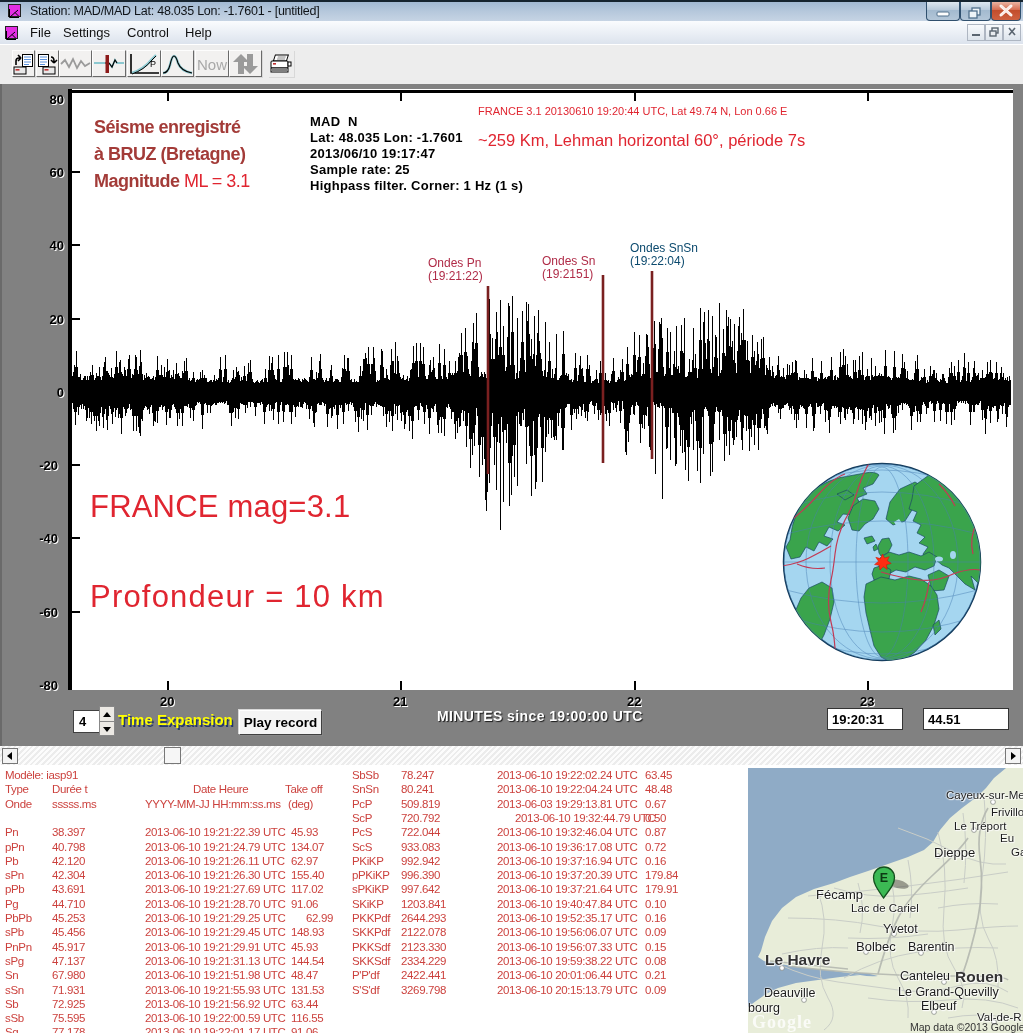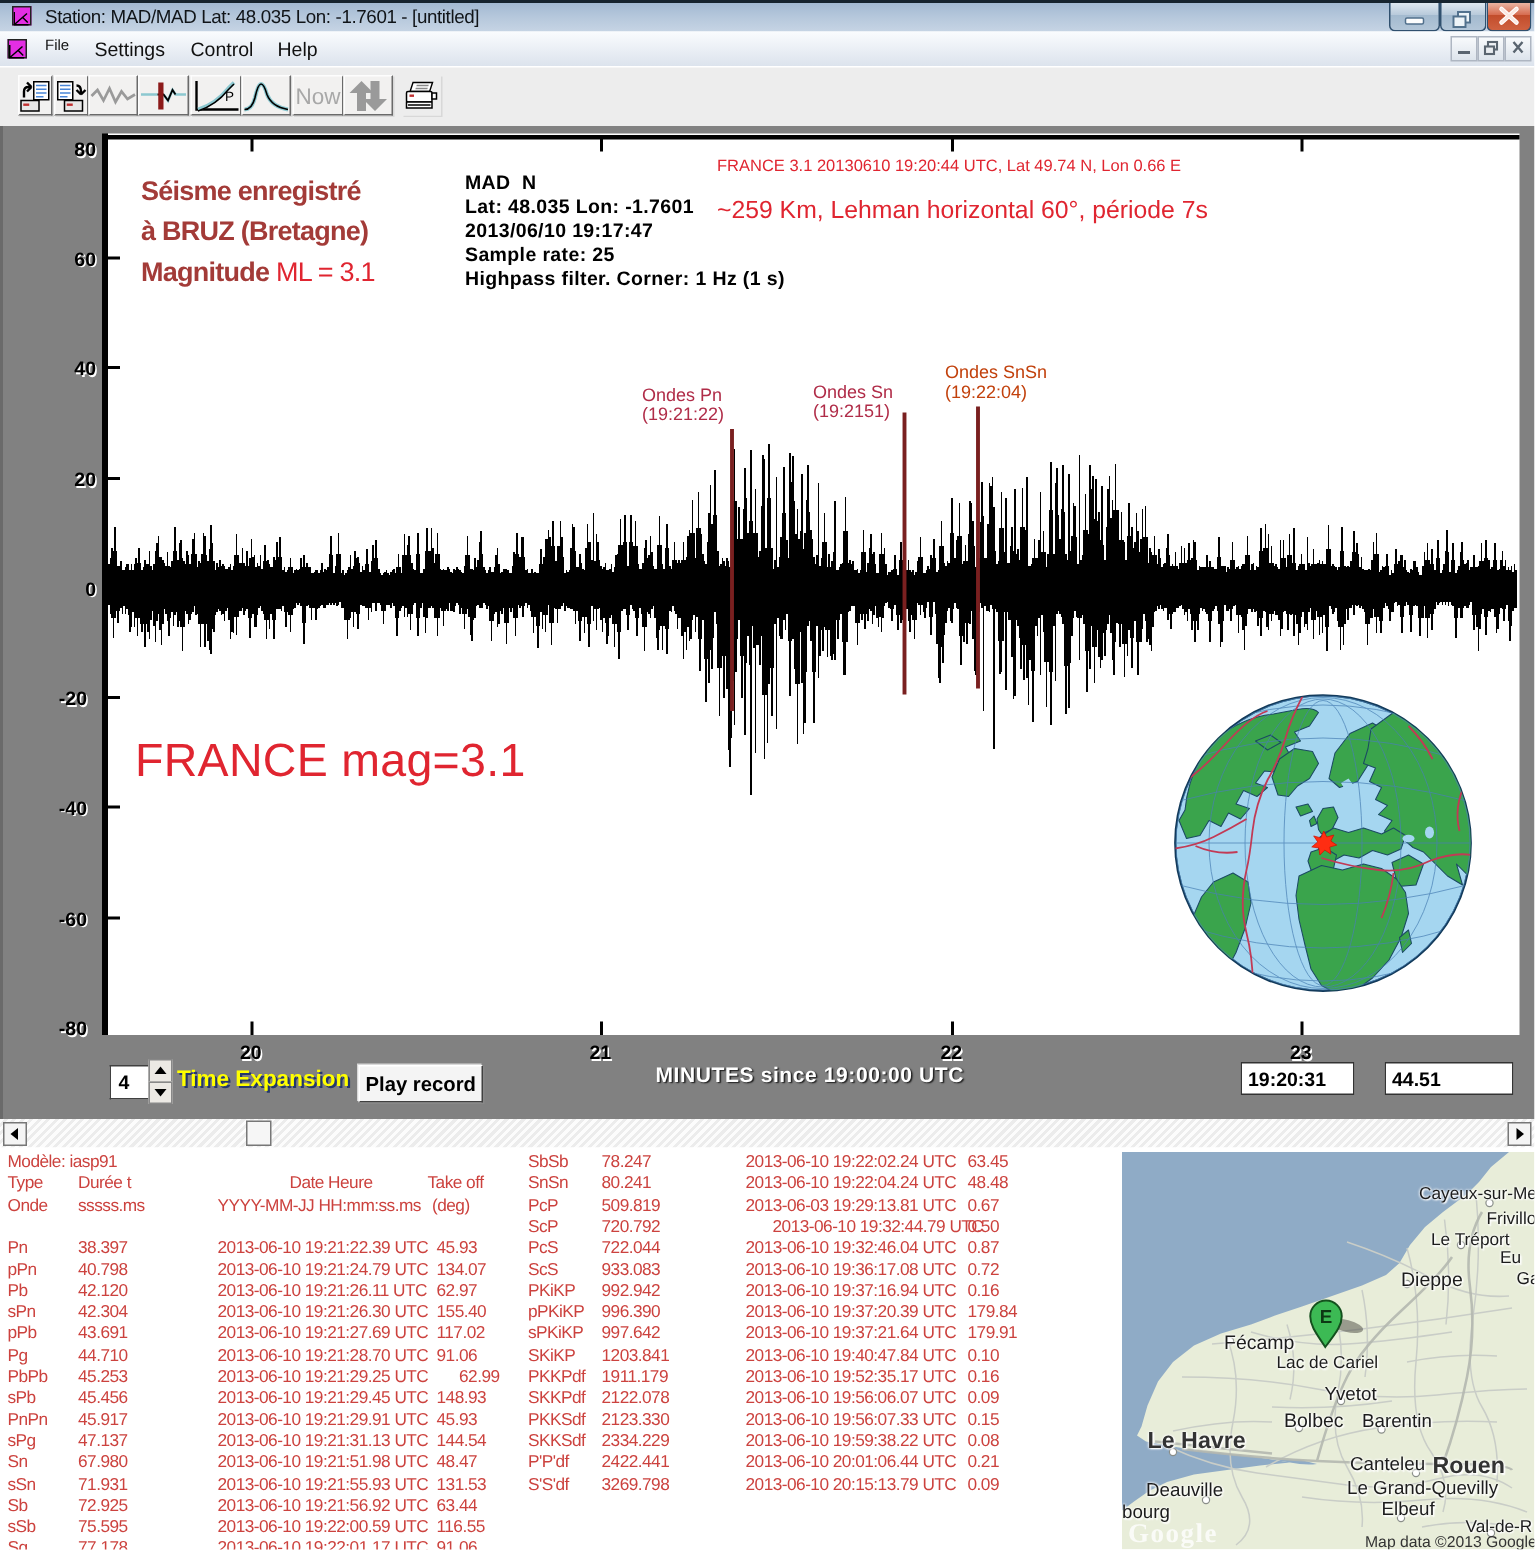--- a/index.html
+++ b/index.html
@@ -26,21 +26,21 @@
     </svg></div>
 <div class="winbtn" style="left:991px;width:30px;background:linear-gradient(#eab4a2,#d66a4e 45%,#c24d2c 46%,#cf6140)"><svg width="28" height="18">
       <path d="M9 4 L19 13 M19 4 L9 13" stroke="#fff" stroke-width="3" stroke-linecap="round"></path>
       <path d="M9 4 L19 13 M19 4 L9 13" stroke="#fbe8e2" stroke-width="1.6" stroke-linecap="round"></path>
     </svg></div>
 
 <div class="abs" style="left:0;top:21px;width:1023px;height:23px;background:linear-gradient(#fafcfe,#dce3ed)"></div>
 <div class="abs" style="left:5px;top:26px;width:13px;height:13px;background:#e32ee3;border:1px solid #222"><svg width="11" height="11" viewBox="0 0 11 11">
       <path d="M0.5 1 V9.5 H10 M1 9 L9 2 M6 4.5 L9.5 8" stroke="#000" fill="none"></path>
     </svg></div>
-<div class="abs" style="left:30px;top:25px;font-size:10px;color:#111">File</div>
+<div class="abs" style="left:30px;top:25px;font-size:13px;color:#111">File</div>
 <div class="abs" style="left:63px;top:25px;font-size:13px;color:#111">Settings</div>
 <div class="abs" style="left:127px;top:25px;font-size:13px;color:#111">Control</div>
 <div class="abs" style="left:185px;top:25px;font-size:13px;color:#111">Help</div>
 <div class="mdibtn" style="left:967px"><svg width="14" height="13">
       <rect x="3" y="9" width="8" height="2" fill="#5a6570"></rect>
     </svg></div>
 <div class="mdibtn" style="left:985px"><svg width="14" height="13">
       <rect x="5" y="3" width="6" height="5" fill="none" stroke="#5a6570" stroke-width="1.4"></rect>
       <rect x="3" y="6" width="6" height="5" fill="#e8ecf0" stroke="#5a6570" stroke-width="1.4"></rect>
     </svg></div>
@@ -139,22 +139,22 @@
 <div class="ylab" style="left:18px;top:531px">-40</div>
 <div class="ylab" style="left:18px;top:605px">-60</div>
 <div class="ylab" style="left:18px;top:678px">-80</div>
 
 <div class="abs" style="left:94px;top:114px;font-size:18px;letter-spacing:-0.5px;font-weight:bold;color:#a33b38;line-height:27px">Séisme enregistré<br>à BRUZ (Bretagne)<br><span>Magnitude <span style="color:#e02530;font-weight:normal">ML = 3.1</span></span></div>
 <div class="abs" style="left:310px;top:114px;font-size:13px;letter-spacing:0.25px;font-weight:bold;color:#000;line-height:16px">MAD&nbsp;&nbsp;N<br>Lat: 48.035 Lon: -1.7601<br>2013/06/10 19:17:47<br>Sample rate: 25<br>Highpass filter. Corner: 1 Hz (1 s)</div>
 <div class="abs" style="left:478px;top:105px;font-size:11px;color:#e02530">FRANCE 3.1 20130610 19:20:44 UTC, Lat 49.74 N, Lon 0.66 E</div>
 <div class="abs" style="left:478px;top:131px;font-size:16.5px;color:#e02530">~259 Km, Lehman horizontal 60°, période 7s</div>
 <div class="abs" style="left:428px;top:257px;font-size:12px;color:#b02c48;line-height:13px">Ondes Pn<br>(19:21:22)</div>
 <div class="abs" style="left:542px;top:255px;font-size:12px;color:#b02c48;line-height:13px">Ondes Sn<br>(19:2151)</div>
-<div class="abs" style="left:630px;top:242px;font-size:12px;color:#c2410c;line-height:13px">Ondes SnSn<br>(19:22:04)</div>
-<div class="abs" style="left:90px;top:484px;font-size:31px;letter-spacing:0.2px;color:#e02530;line-height:45px">FRANCE mag=3.1<br><br><br></div>
+<div class="abs" style="left:630px;top:242px;font-size:12px;color:#0c4a6e;line-height:13px">Ondes SnSn<br>(19:22:04)</div>
+<div class="abs" style="left:90px;top:484px;font-size:31px;letter-spacing:0.2px;color:#e02530;line-height:45px">FRANCE mag=3.1<br><br><span style="letter-spacing:1.2px">Profondeur = 10 km</span><br></div>
 
 <svg width="204" height="204" viewBox="0 0 204 204" style="position:absolute;left:781px;top:462px">
 <defs>
       <clipPath id="gc">
         <circle cx="101" cy="100" r="98.5"></circle>
       </clipPath>
     </defs>
 <circle cx="101" cy="100" r="98.5" fill="#a5d6f0" stroke="#123a5a" stroke-width="1.5"></circle>
 <g clip-path="url(#gc)">
 <g fill="#3aa44c" stroke="#1b4a63" stroke-width="0.7" stroke-linejoin="round">
@@ -336,21 +336,21 @@
 <span style="left:645px;top:869.1px" class="dt">179.84</span>
 <span style="left:352px;top:883.4px" class="dt">sPKiKP</span>
 <span style="left:401px;top:883.4px" class="dt">997.642</span>
 <span style="left:497px;top:883.4px" class="dt">2013-06-10 19:37:21.64 UTC</span>
 <span style="left:645px;top:883.4px" class="dt">179.91</span>
 <span style="left:352px;top:897.7px" class="dt">SKiKP</span>
 <span style="left:401px;top:897.7px" class="dt">1203.841</span>
 <span style="left:497px;top:897.7px" class="dt">2013-06-10 19:40:47.84 UTC</span>
 <span style="left:645px;top:897.7px" class="dt">0.10</span>
 <span style="left:352px;top:912.0px" class="dt">PKKPdf</span>
-<span style="left:401px;top:912.0px" class="dt">1911.179</span>
+<span style="left:401px;top:912.0px" class="dt">2644.293</span>
 <span style="left:497px;top:912.0px" class="dt">2013-06-10 19:52:35.17 UTC</span>
 <span style="left:645px;top:912.0px" class="dt">0.16</span>
 <span style="left:352px;top:926.3px" class="dt">SKKPdf</span>
 <span style="left:401px;top:926.3px" class="dt">2122.078</span>
 <span style="left:497px;top:926.3px" class="dt">2013-06-10 19:56:06.07 UTC</span>
 <span style="left:645px;top:926.3px" class="dt">0.09</span>
 <span style="left:352px;top:940.6px" class="dt">PKKSdf</span>
 <span style="left:401px;top:940.6px" class="dt">2123.330</span>
 <span style="left:497px;top:940.6px" class="dt">2013-06-10 19:56:07.33 UTC</span>
 <span style="left:645px;top:940.6px" class="dt">0.15</span>

